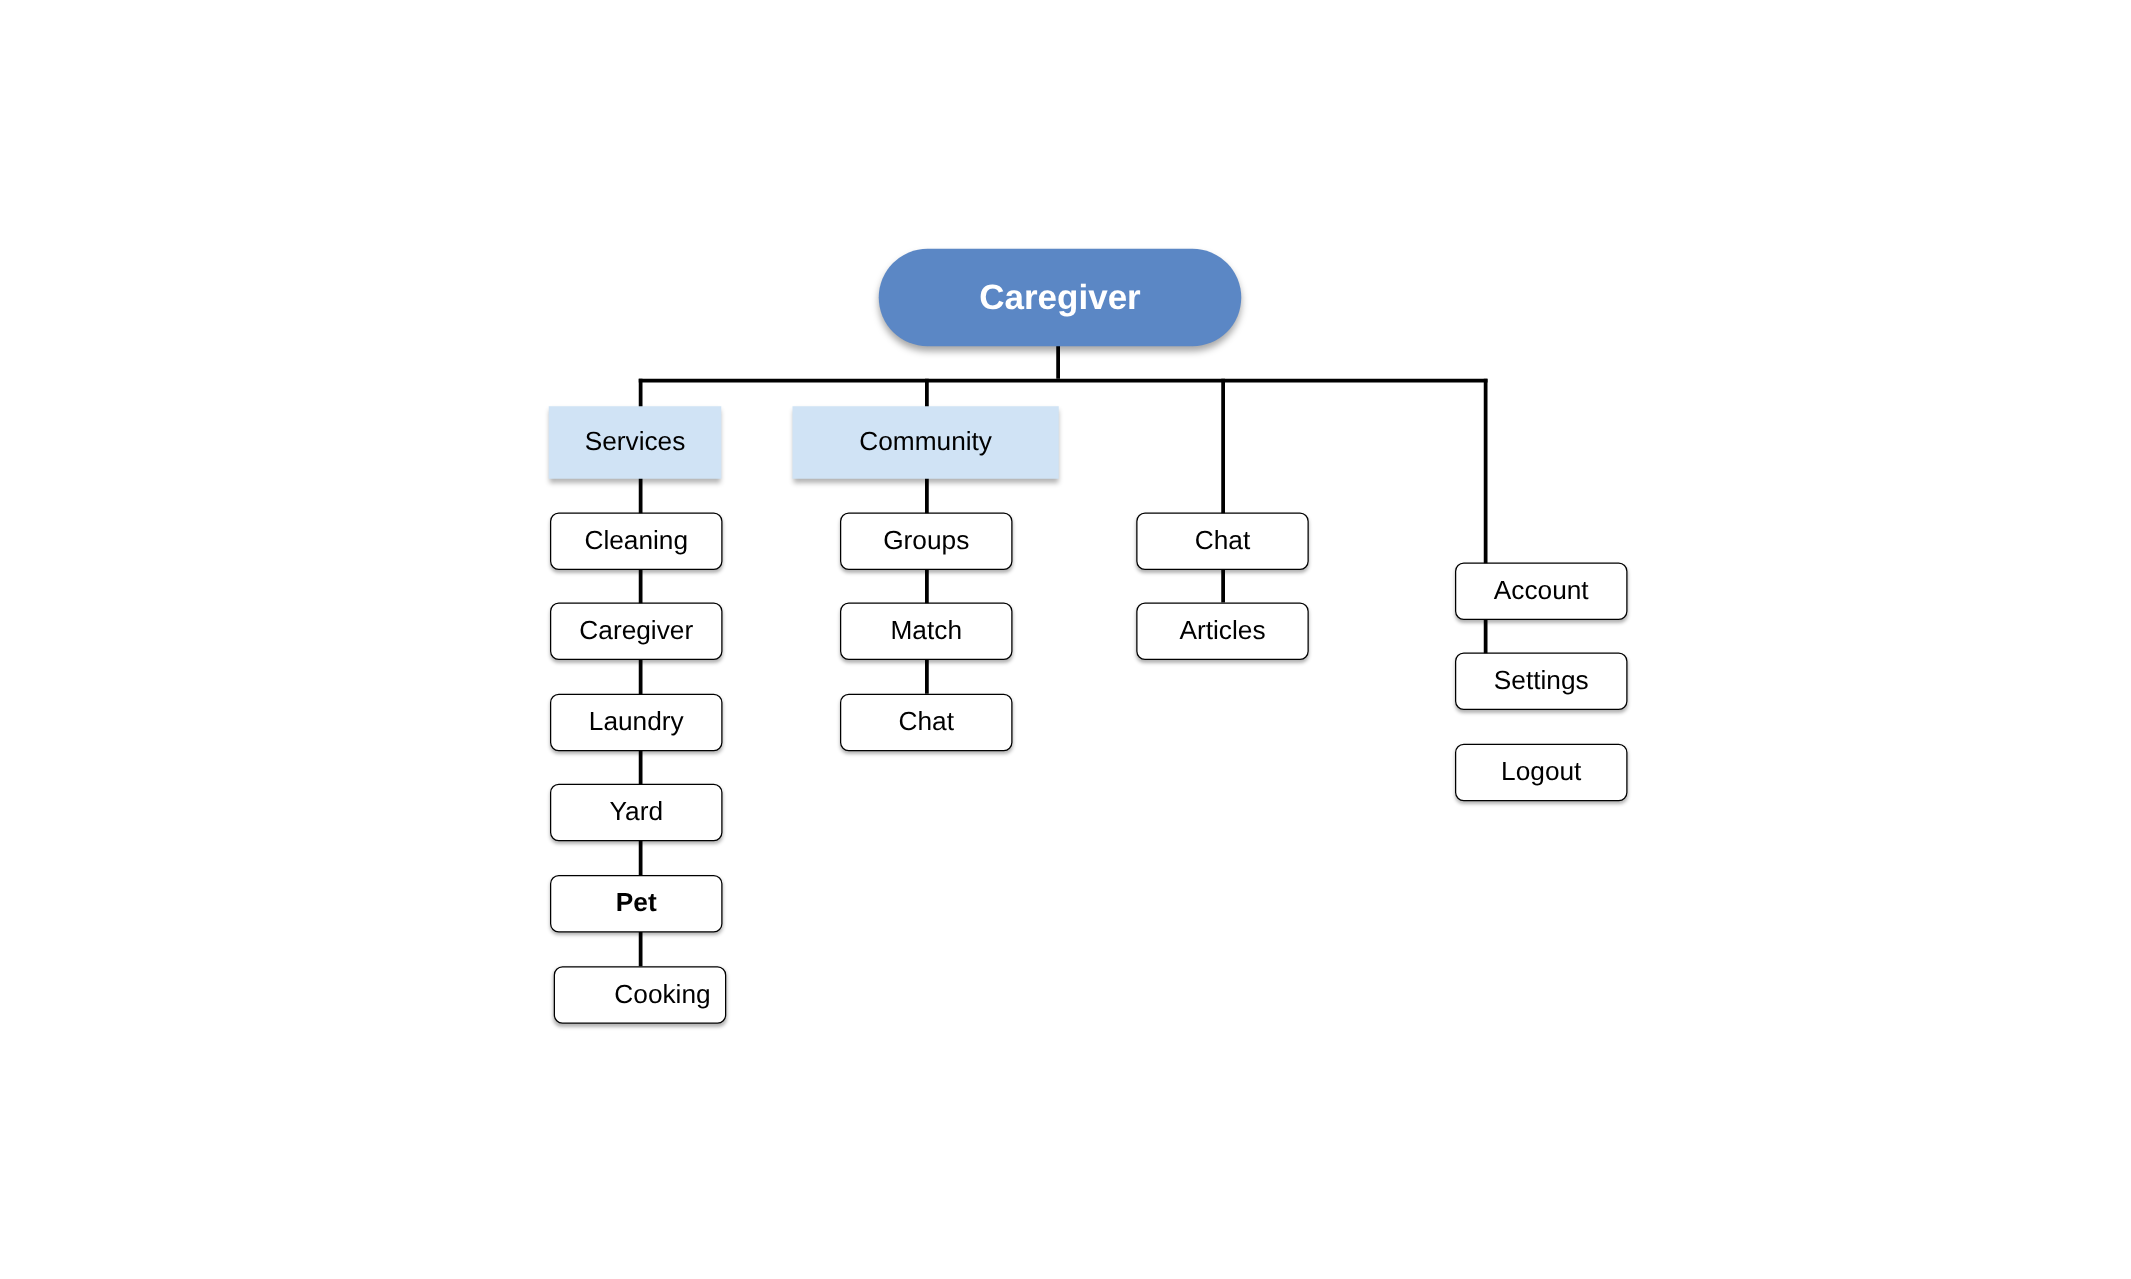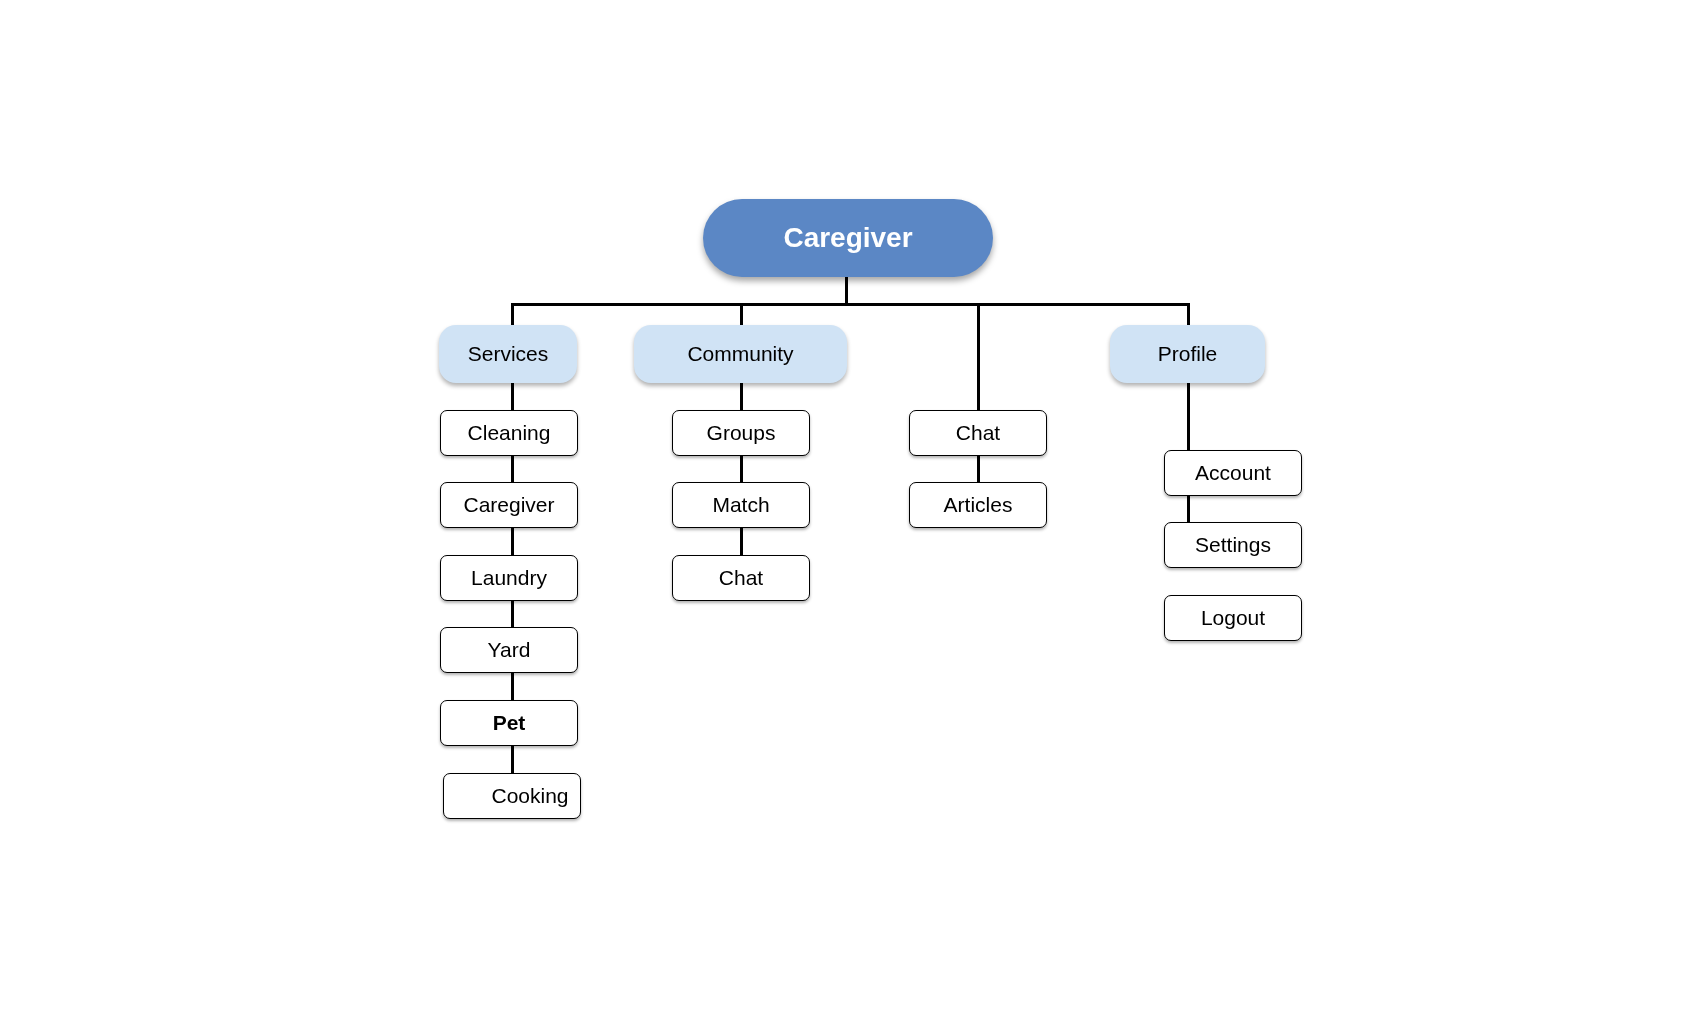--- a/index.html
+++ b/index.html
@@ -46,21 +46,21 @@
     border-radius: 39px;
     color: #ffffff;
     font-size: 28px;
     font-weight: 700;
     box-shadow: 0 4px 6px rgba(0,0,0,0.35);
   }
   .branch-node {
     top: 325px;
     height: 58px;
     background: #d0e3f5;
-    border-radius: 17px;
+    border-radius: 0;
     font-size: 21px;
     box-shadow: 0 3px 4px rgba(0,0,0,0.30);
   }
   .branch-services  { left: 439px;  width: 138px; }
   .branch-community { left: 634px;  width: 213px; }
   .branch-health    { left: 901px;  width: 154px; }
   .branch-profile   { left: 1110px; width: 155px; }
   .leaf-node {
     width: 138px;
     height: 46px;
@@ -90,21 +90,20 @@
   <div class="hline" style="left:511px; top:303px; width:679px;"></div>
   <div class="vline" style="left:511px; top:303px; height:470px;"></div>
   <div class="vline" style="left:740px; top:303px; height:252px;"></div>
   <div class="vline" style="left:977px; top:303px; height:179px;"></div>
   <div class="vline" style="left:1187px; top:303px; height:252px;"></div>
 
   <div class="node root-node">Caregiver</div>
 
   <div class="node branch-node branch-services">Services</div>
   <div class="node branch-node branch-community">Community</div>
-  <div class="node branch-node branch-profile">Profile</div>
 
   <div class="node leaf-node col-services row-1">Cleaning</div>
   <div class="node leaf-node col-services row-2">Caregiver</div>
   <div class="node leaf-node col-services row-3">Laundry</div>
   <div class="node leaf-node col-services row-4">Yard</div>
   <div class="node leaf-node col-services row-5">Pet</div>
   <div class="node leaf-node col-services row-6">Cooking</div>
 
   <div class="node leaf-node col-community row-1">Groups</div>
   <div class="node leaf-node col-community row-2">Match</div>

